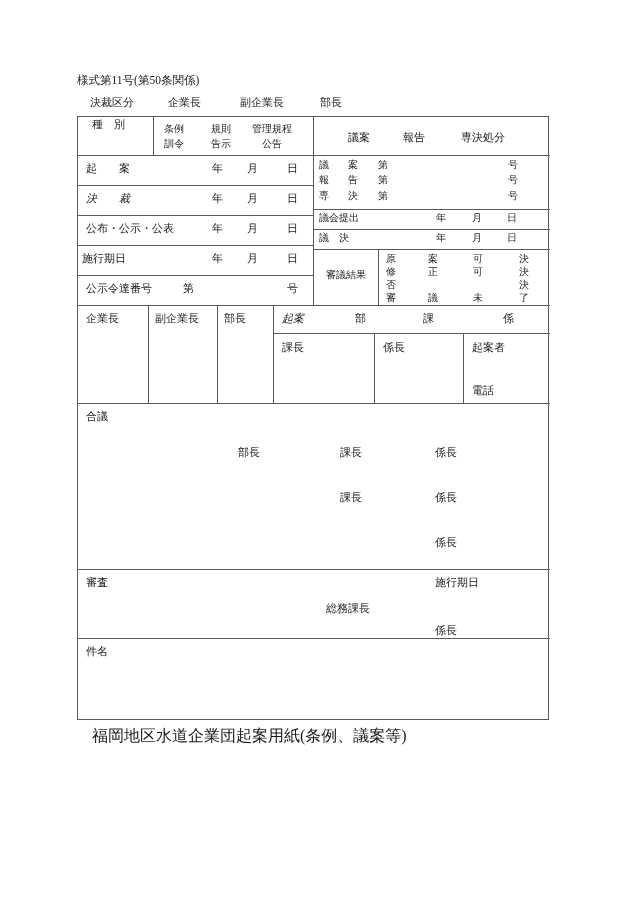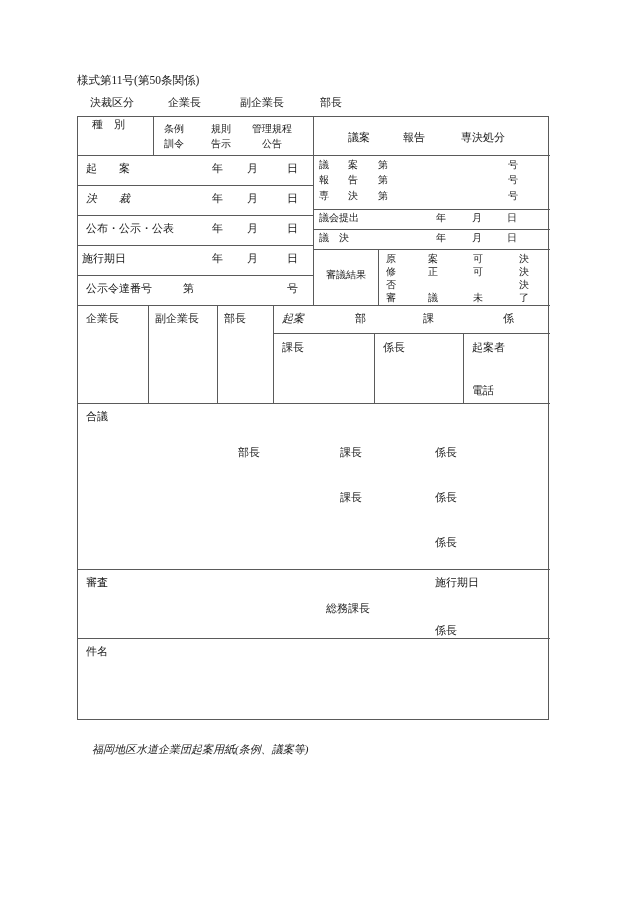--- a/index.html
+++ b/index.html
@@ -59,24 +59,23 @@
   }
   .vline {
     position: absolute;
     background: #5a5a5a;
     width: 1px;
   }
 
   .cap {
     position: absolute;
     left: 92px;
-    top: 742px;
-    font-size: 11px;
+    top: 726px;
+    font-size: 16px;
     white-space: nowrap;
-    font-style: italic;
   }
 </style>
 </head>
 <body>
 
 <div class="page">
 
   <div class="t" id="form-no">様式第11号(第50条関係)</div>
 
   <div class="t" id="hdr-kubun">決裁区分</div>

